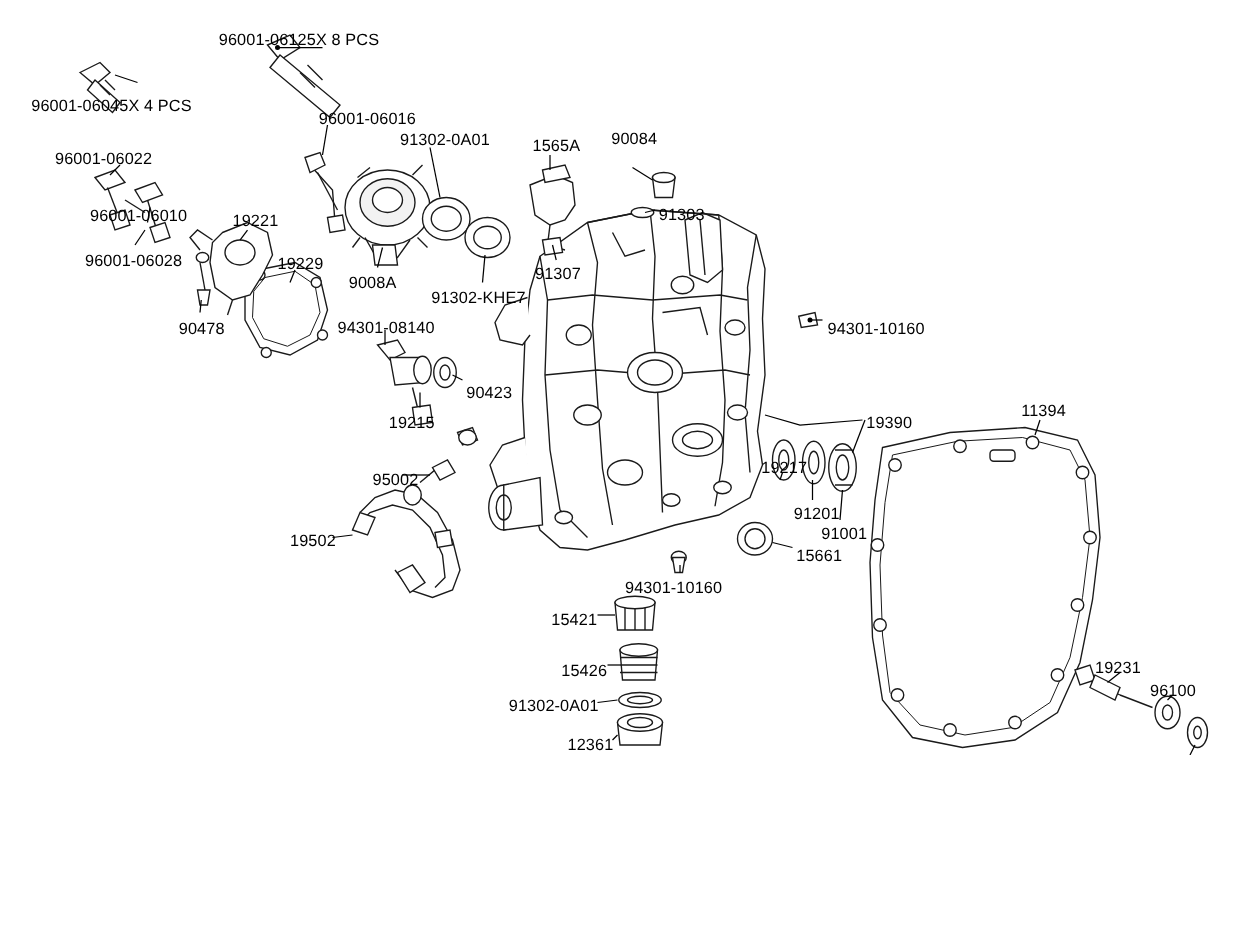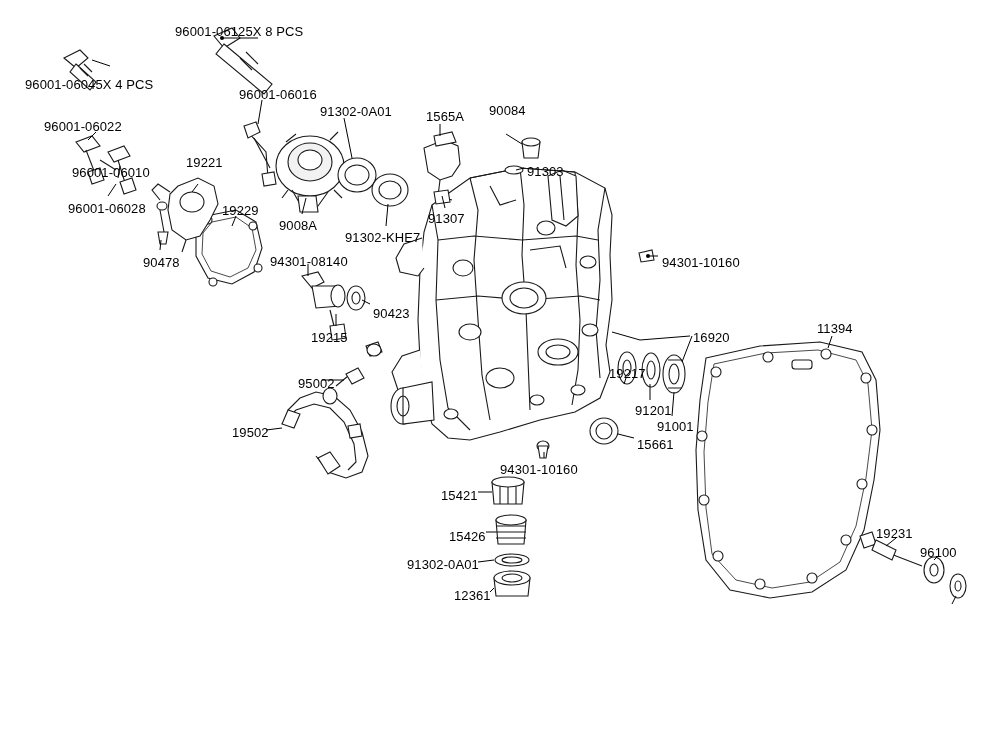--- a/index.html
+++ b/index.html
@@ -271,39 +271,39 @@
       <path class="lead" d="M478 562 L494 560"></path>
       <path class="lead" d="M490 592 L494 588"></path>
       <path class="lead" d="M952 604 L956 596"></path>
       <circle class="dot" cx="222" cy="38" r="2"></circle>
       <circle class="dot" cx="648" cy="256" r="2"></circle>
     </g>
   </svg>
 
   <div class="label" style="left:175px; top:25px;">96001-06125X 8 PCS</div>
   <div class="label" style="left:25px; top:78px;">96001-06045X 4 PCS</div>
-  <div class="label" style="left:239px; top:88px;text-align:right;">96001-06016</div>
+  <div class="label" style="left:255px; top:88px;text-align:right;">96001-06016</div>
   <div class="label" style="left:320px; top:105px;">91302-0A01</div>
   <div class="label" style="left:426px; top:110px;">1565A</div>
   <div class="label" style="left:489px; top:104px;">90084</div>
   <div class="label" style="left:44px; top:120px;">96001-06022</div>
   <div class="label" style="left:72px; top:166px;">96001-06010</div>
   <div class="label" style="left:527px; top:165px;">91303</div>
-  <div class="label" style="left:186px; top:156px;">19221</div>
+  <div class="label" style="left:186px; top:170px;">19221</div>
   <div class="label" style="left:52px; top:202px;margin-left:16px;">96001-06028</div>
   <div class="label" style="left:222px; top:204px;text-align:center;">19229</div>
   <div class="label" style="left:279px; top:219px;">9008A</div>
   <div class="label" style="left:428px; top:212px;">91307</div>
   <div class="label" style="left:345px; top:231px;">91302-KHE7</div>
   <div class="label" style="left:143px; top:256px;">90478</div>
   <div class="label" style="left:662px; top:256px;">94301-10160</div>
   <div class="label" style="left:270px; top:255px;">94301-08140</div>
   <div class="label" style="left:373px; top:307px;">90423</div>
   <div class="label" style="left:311px; top:331px;">19215</div>
-  <div class="label" style="left:693px; top:331px;">16920</div>
+  <div class="label" style="left:693px; top:331px;">19390</div>
   <div class="label" style="left:817px; top:322px;">11394</div>
   <div class="label" style="left:298px; top:377px;">95002</div>
   <div class="label" style="left:609px; top:367px;">19217</div>
   <div class="label" style="left:635px; top:404px;">91201</div>
   <div class="label" style="left:657px; top:420px;">91001</div>
   <div class="label" style="left:232px; top:426px;">19502</div>
   <div class="label" style="left:637px; top:438px;">15661</div>
   <div class="label" style="left:500px; top:463px;">94301-10160</div>
   <div class="label" style="left:441px; top:489px;text-align:center;">15421</div>
   <div class="label" style="left:449px; top:530px;">15426</div>

